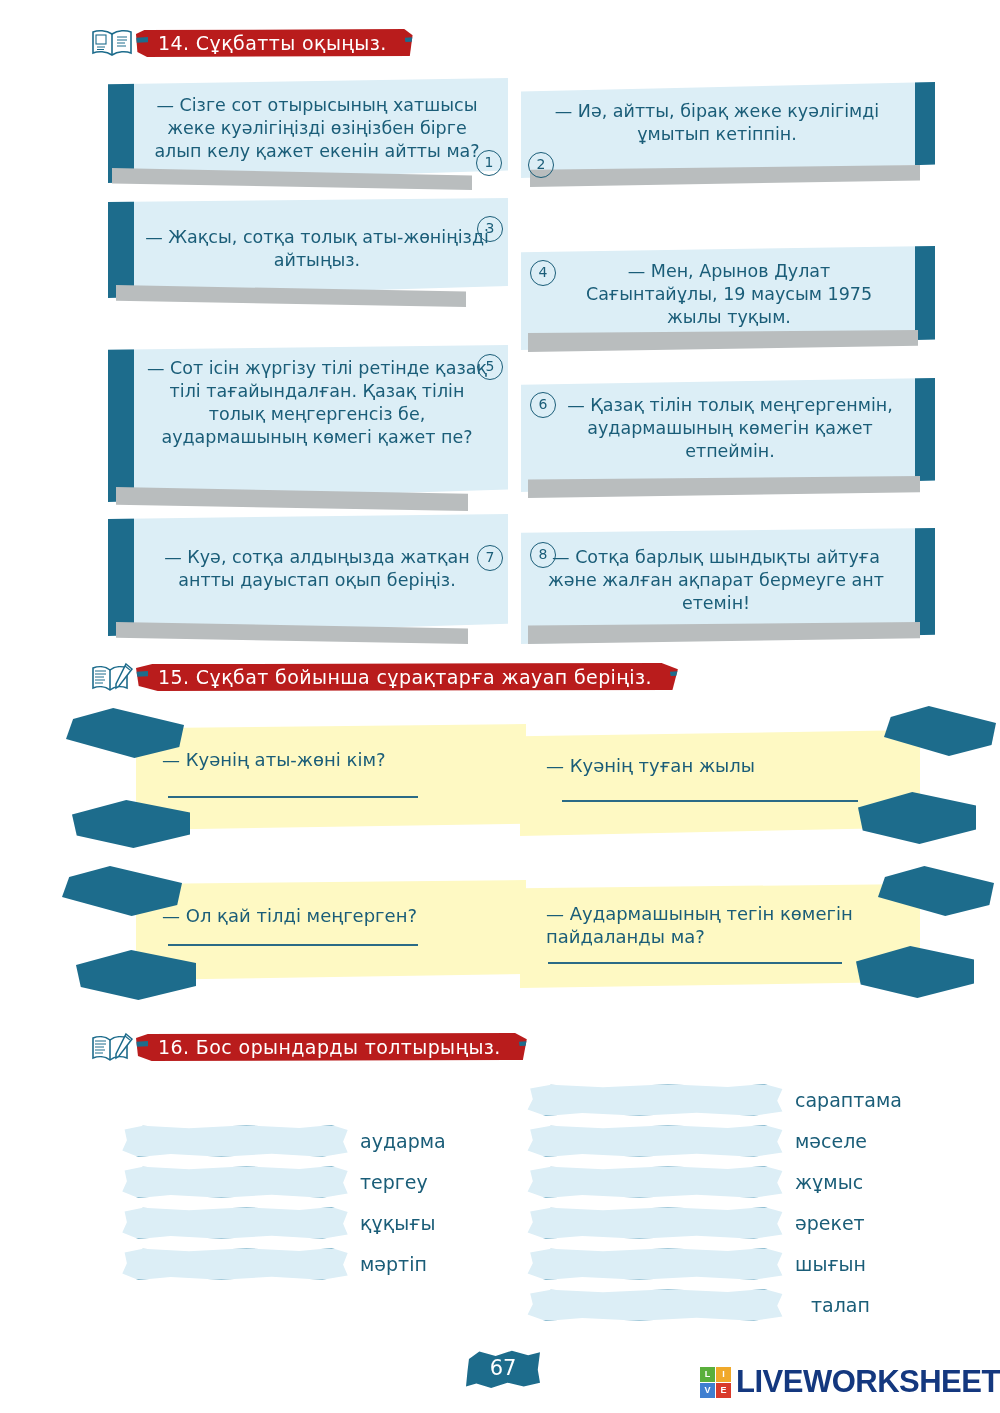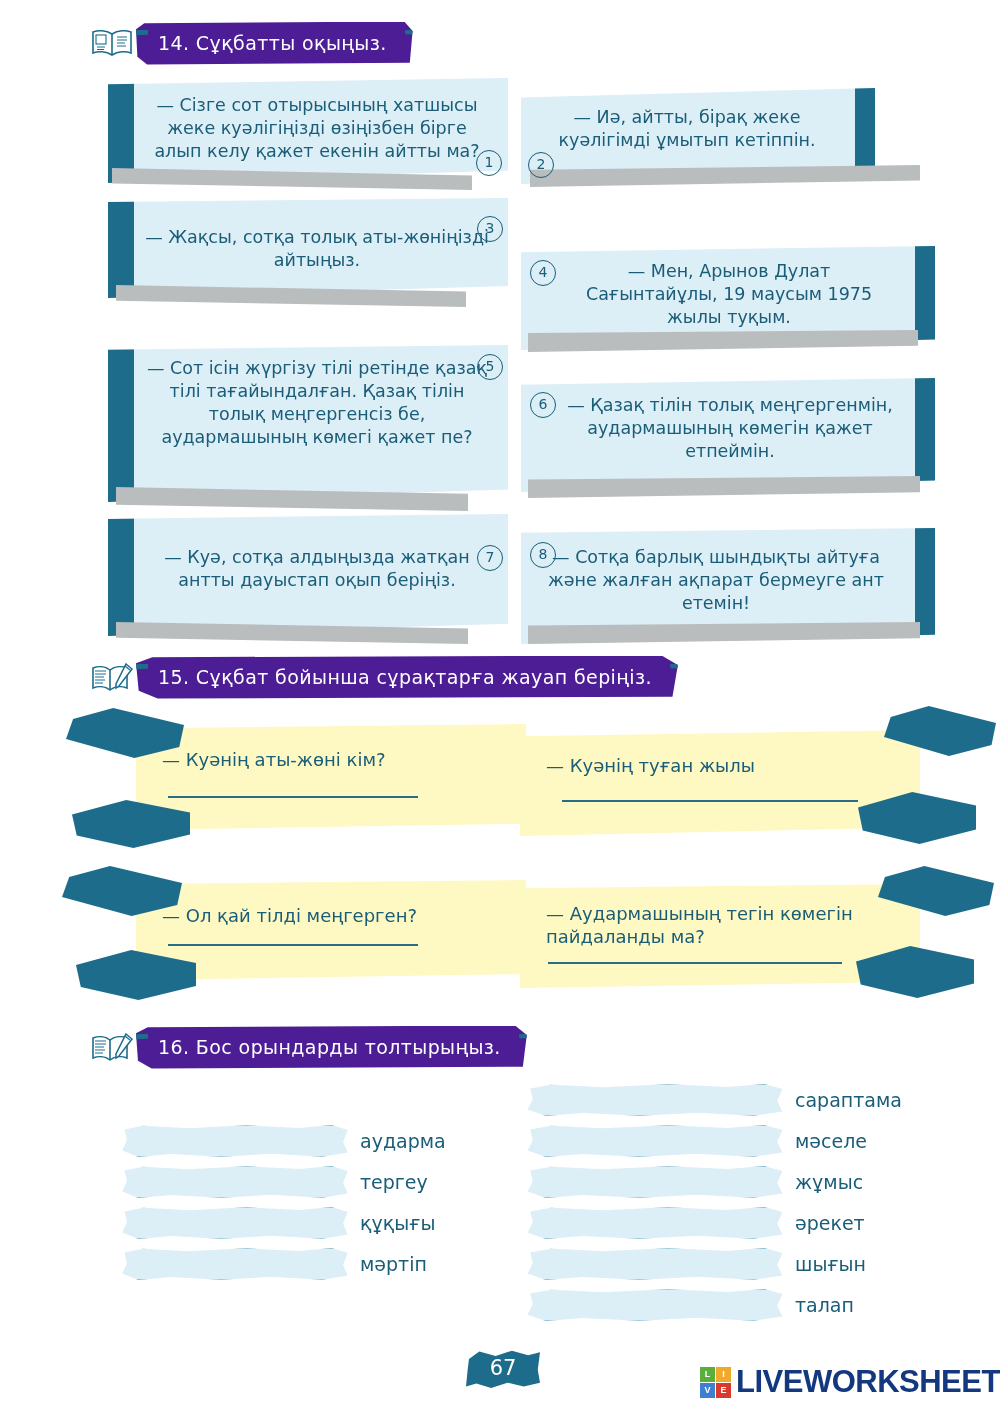--- a/index.html
+++ b/index.html
@@ -7,21 +7,21 @@
     width:1000px;height:1413px;background:#ffffff;
     font-family:"DejaVu Sans","Liberation Sans",sans-serif;
     position:relative;overflow:hidden;
   }
   .page{position:relative;width:1000px;height:1413px;}
 
   
   .sec-head{position:absolute;display:flex;align-items:center;height:34px;}
   .book-icon{width:44px;height:30px;flex:0 0 auto;margin-right:2px;position:relative;}
   .tab-bar{
-    position:relative;height:43px;background:#4c1d95;display:flex;align-items:center;
+    position:relative;height:28px;background:#b91c1c;display:flex;align-items:center;
     padding:0 26px 0 22px;color:#ffffff;white-space:nowrap;
     clip-path:polygon(0 18%,3% 4%,97% 0,100% 22%,99% 96%,4% 100%,0.5% 82%);
   }
   .tab-bar .txt{font-size:19px;letter-spacing:.4px;line-height:28px;}
   .tab-tail{
     position:absolute;top:8px;height:7px;width:42px;background:#1d6c8c;
     clip-path:polygon(0 40%,100% 0,100% 75%,2% 100%);
   }
 
   
@@ -102,21 +102,21 @@
        clip-path:polygon(0 0,100% 34%,100% 100%,0 70%);"></div>
   <div class="bubble" style="left:108px;top:78px;width:400px;height:105px;
               clip-path:polygon(0 6%,100% 0,100% 88%,0 100%);">
     <span class="bub-spine"></span>
     <div class="body" style="padding-left:34px;padding-top:16px;">— Сізге сот отырысының хатшысы жеке куәлігіңізді өзіңізбен бірге алып келу қажет екенін айтты ма?</div>
   </div>
   <span class="num" style="left:476px;top:150px;">1</span>
 
   <div class="bub-shadow" style="left:530px;top:165px;width:390px;height:22px;
        clip-path:polygon(0 22%,100% 0,100% 70%,0 100%);"></div>
-  <div class="bubble" style="left:521px;top:88px;width:354px;height:96px;
+  <div class="bubble" style="left:521px;top:82px;width:414px;height:96px;
               clip-path:polygon(0 10%,100% 0,100% 86%,0 100%);">
     <span class="bub-spine right" style="width:20px;"></span>
     <div class="body" style="padding-right:38px;padding-top:18px;">— Иә, айтты, бірақ жеке куәлігімді ұмытып кетіппін.</div>
   </div>
   <span class="num" style="left:528px;top:152px;">2</span>
 
   <div class="bub-shadow" style="left:116px;top:285px;width:350px;height:22px;
        clip-path:polygon(0 0,100% 30%,100% 100%,0 72%);"></div>
   <div class="bubble" style="left:108px;top:198px;width:400px;height:100px;
               clip-path:polygon(0 4%,100% 0,100% 88%,0 100%);">
@@ -266,21 +266,21 @@
     <span class="word">жұмыс</span>
   </div>
   <div class="wordrow" style="left:525px;top:1207px;">
     <span class="blank wide"></span>
     <span class="word">әрекет</span>
   </div>
   <div class="wordrow" style="left:525px;top:1248px;">
     <span class="blank wide"></span>
     <span class="word">шығын</span>
   </div>
-  <div class="wordrow" style="left:525px;top:1289px;">
+  <div class="wordrow" style="left:525px;top:1289px;gap:16px;">
     <span class="blank wide"></span>
     <span class="word">талап</span>
   </div>
 
   <div class="pagenum">67</div>
 
   <div class="lw">
     <span class="lw-grid">
       <span class="lw-sq" style="background:#5aaf3c;">L</span>
       <span class="lw-sq" style="background:#f0a92a;">I</span>

